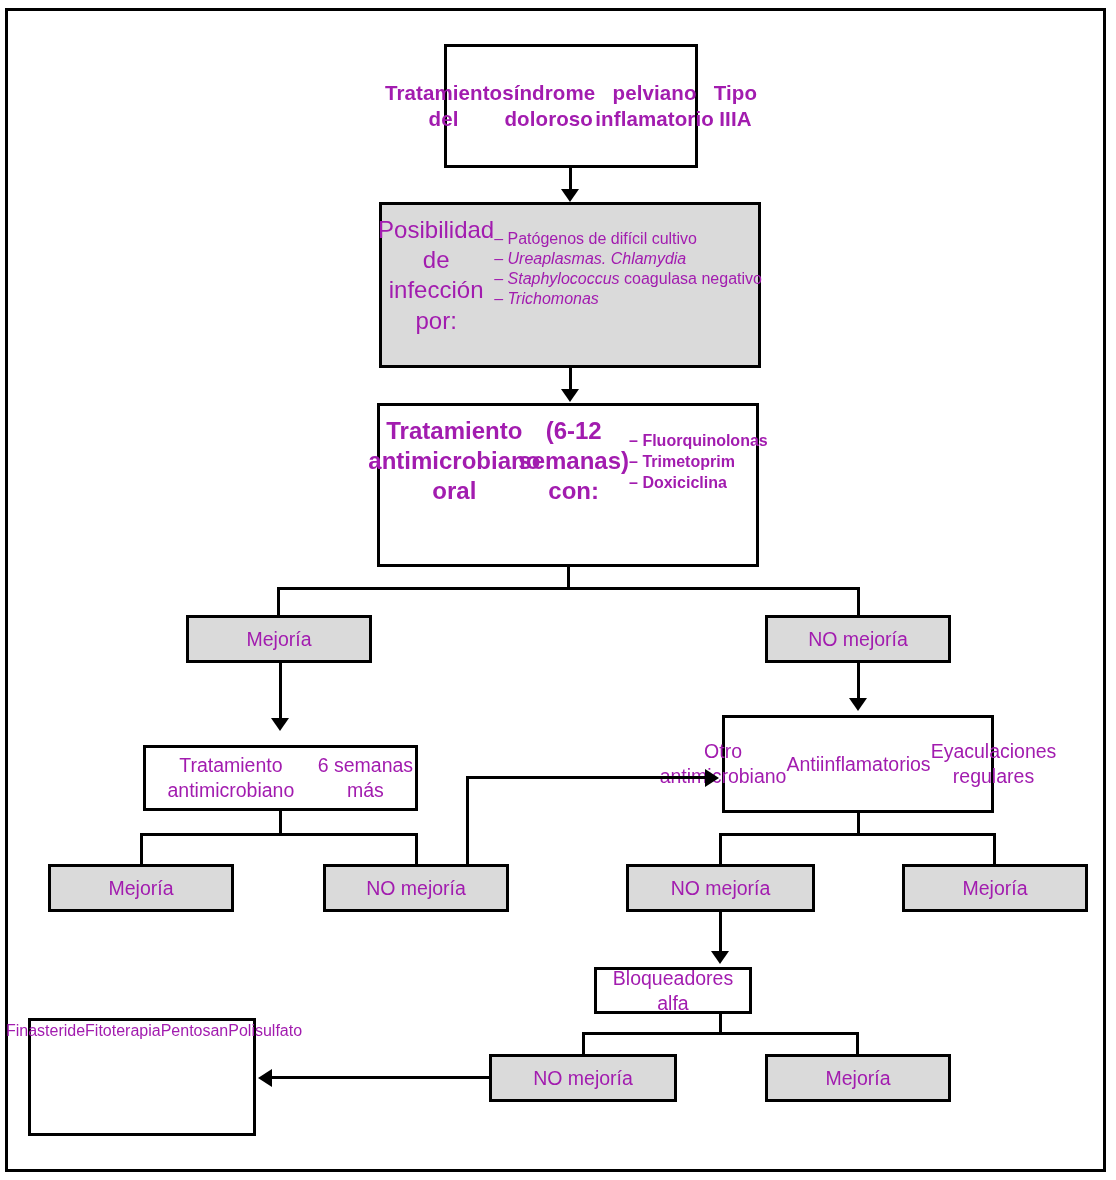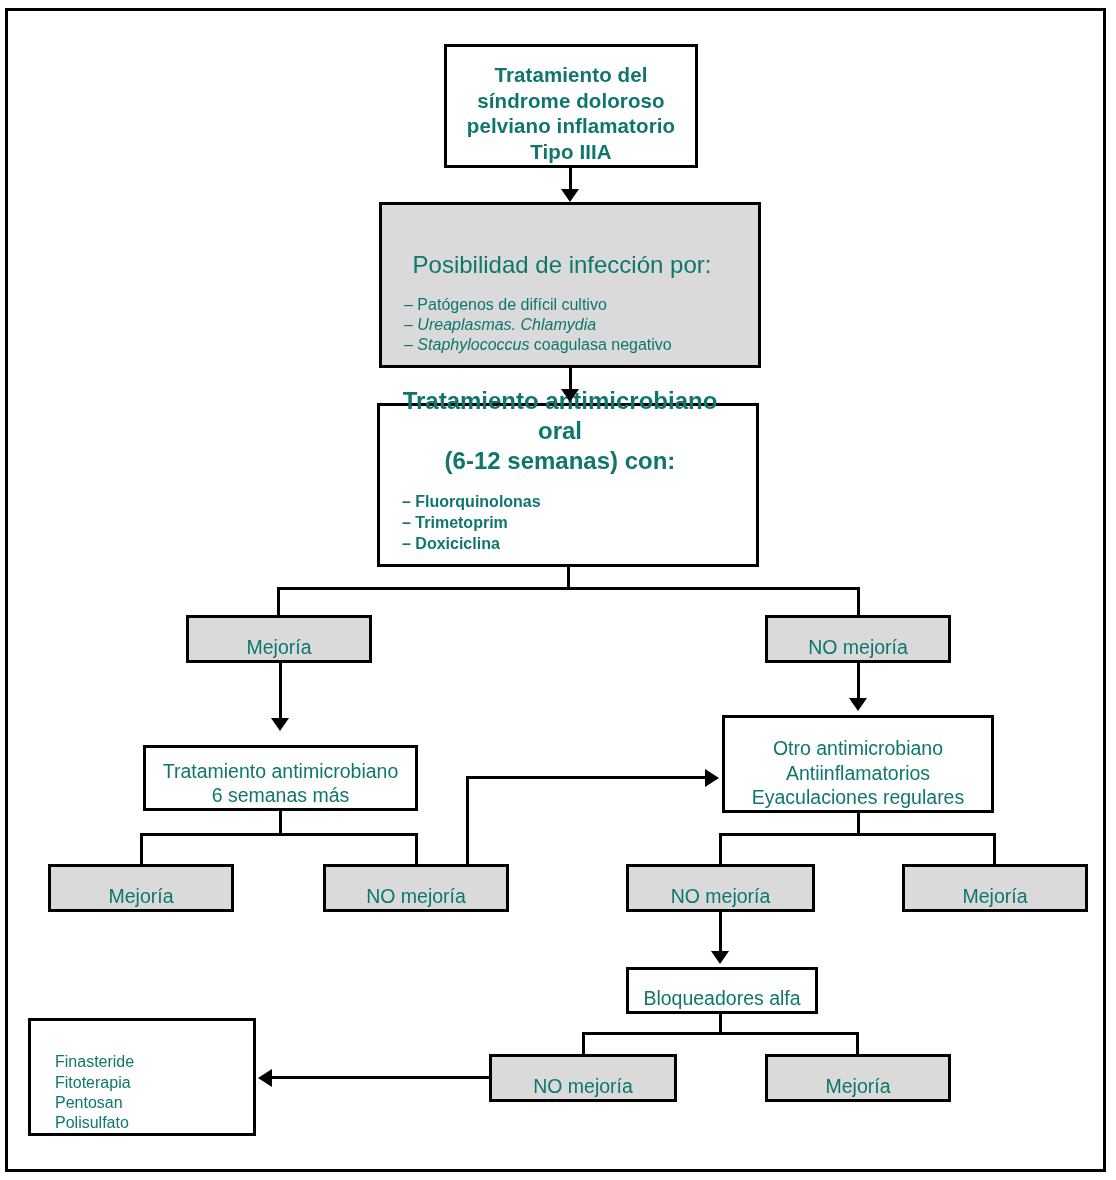--- a/index.html
+++ b/index.html
@@ -25,23 +25,22 @@
     height: 1164px;
     border: 3px solid #000000;
     box-sizing: border-box;
   }
   .node {
     position: absolute;
     box-sizing: border-box;
     border: 3px solid #000000;
     background: #ffffff;
     display: flex;
-    flex-direction: column;
-    justify-content: flex-end;
-    color: #0f766e;
+    justify-content: center;
+    color: #a21caf;
     line-height: 1.26;
   }
   .node.gray { background: #dadada; }
   .node.center { text-align: center; align-items: center; }
   .node.leftalign { text-align: left; align-items: flex-start; }
   .node .ttl {
     font-weight: bold;
     font-size: 20.5px;
     letter-spacing: 0.1px;
   }
@@ -110,20 +109,24 @@
         <span>–</span>
         <span>Patógenos de difícil cultivo</span>
       </div>
       <div class="li">
         <span>–</span>
         <span class="it">Ureaplasmas. Chlamydia</span>
       </div>
       <div class="li">
         <span>–</span>
         <span class="it">Staphylococcus</span><span> coagulasa negativo</span>
+      </div>
+      <div class="li">
+        <span>–</span>
+        <span class="it">Trichomonas</span>
       </div>
     </div>
   </div>
 
   <div class="node leftalign" style="left:377px; top:403px; width:382px; height:164px; padding:10px 0 10px 22px;font-weight:bold;">
     <div class="hd" style="width:360px; margin-left:-22px;">Tratamiento antimicrobiano oral</div>
     <div class="hd" style="width:360px; margin-left:-22px;">(6-12 semanas) con:</div>
     <div class="listwrap plain-list">
       <div class="li">– Fluorquinolonas</div>
       <div class="li">– Trimetoprim</div>
@@ -159,21 +162,21 @@
   </div>
 
   <div class="node gray center" style="left:626px; top:864px; width:189px; height:48px;">
     <div class="lbl">NO mejoría</div>
   </div>
 
   <div class="node gray center" style="left:902px; top:864px; width:186px; height:48px;">
     <div class="lbl">Mejoría</div>
   </div>
 
-  <div class="node center" style="left:626px; top:967px; width:192px; height:47px;">
+  <div class="node center" style="left:594px; top:967px; width:158px; height:47px;">
     <div class="lbl">Bloqueadores alfa</div>
   </div>
 
   <div class="node gray center" style="left:489px; top:1054px; width:188px; height:48px;">
     <div class="lbl">NO mejoría</div>
   </div>
 
   <div class="node gray center" style="left:765px; top:1054px; width:186px; height:48px;">
     <div class="lbl">Mejoría</div>
   </div>

